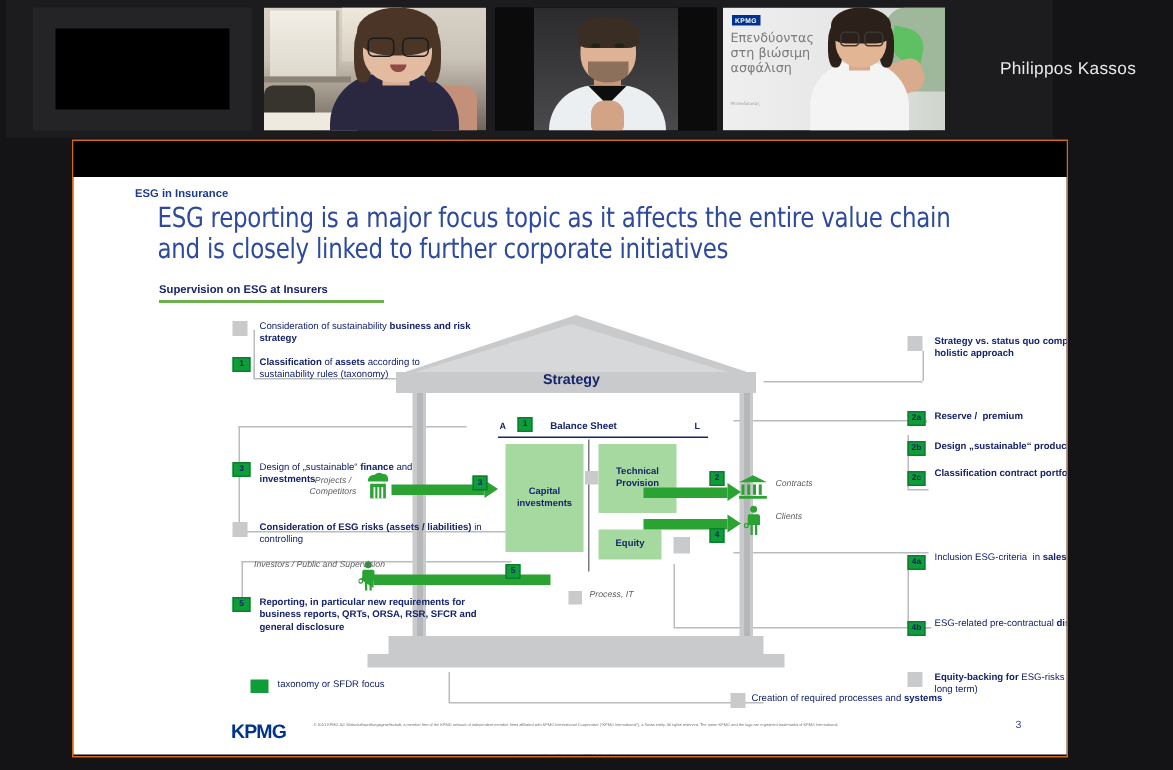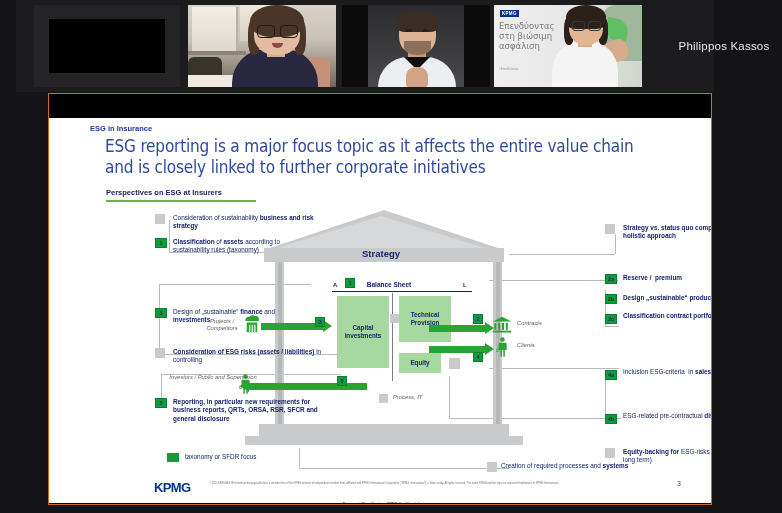--- a/index.html
+++ b/index.html
@@ -6,21 +6,21 @@
   html, body {
     width: 782px; height: 513px;
     background: #111113;
     font-family: "Liberation Sans", sans-serif;
     overflow: hidden;
   }
   .root { position: relative; width: 782px; height: 513px; background: #141416; }
 
   
   .videobar {
-    position: absolute; left: 16px; top: 0; width: 698px; height: 92px;
+    position: absolute; left: 4px; top: 0; width: 698px; height: 92px;
     background: #1c1c1e;
   }
   .tile { position: absolute; top: 5px; height: 82px; background: #000; overflow: hidden; }
   .tile-empty { left: 18px; width: 146px; background: #242426; }
   .tile-empty .inner { position:absolute; left:15px; top:14px; width:116px; height:54px; background:#000; }
   .tile-1 { left: 172px; width: 148px; }
   .tile-2 { left: 326px; width: 148px; background:#0a0a0a; }
   .tile-3 { left: 478px; width: 148px; }
   .tile-name {
     position: absolute; left: 634px; top: 5px; width: 148px; height: 82px;
@@ -310,21 +310,21 @@
     <div class="tile-name">Philippos Kassos</div>
   </div>
 
   <div class="slide-wrap">
     <div class="slide-blackbar"></div>
 
     <div class="slide">
 
       <div class="eyebrow">ESG in Insurance</div>
       <div class="title">ESG reporting is a major focus topic as it affects the entire value chain and is closely linked to further corporate initiatives</div>
-      <div class="subtitle">Perspectives on ESG at Insurers</div>
+      <div class="subtitle">Supervision on ESG at Insurers</div>
       <div class="subtitle-rule"></div>
 
       <div class="diagram">
 
         <div class="ln lnv" style="left:120px; top:102px; height:32px;"></div>
         <div class="ln lnh" style="left:120px; top:134px; width:110px;"></div>
         <div class="ln lnv" style="left:120px; top:126px; height:8px;"></div>
         <div class="ln lnv" style="left:110px; top:166px; height:30px;"></div>
         <div class="ln lnh" style="left:110px; top:166px; width:152px;"></div>
         <div class="ln lnv" style="left:110px; top:196px; height:40px;"></div>

